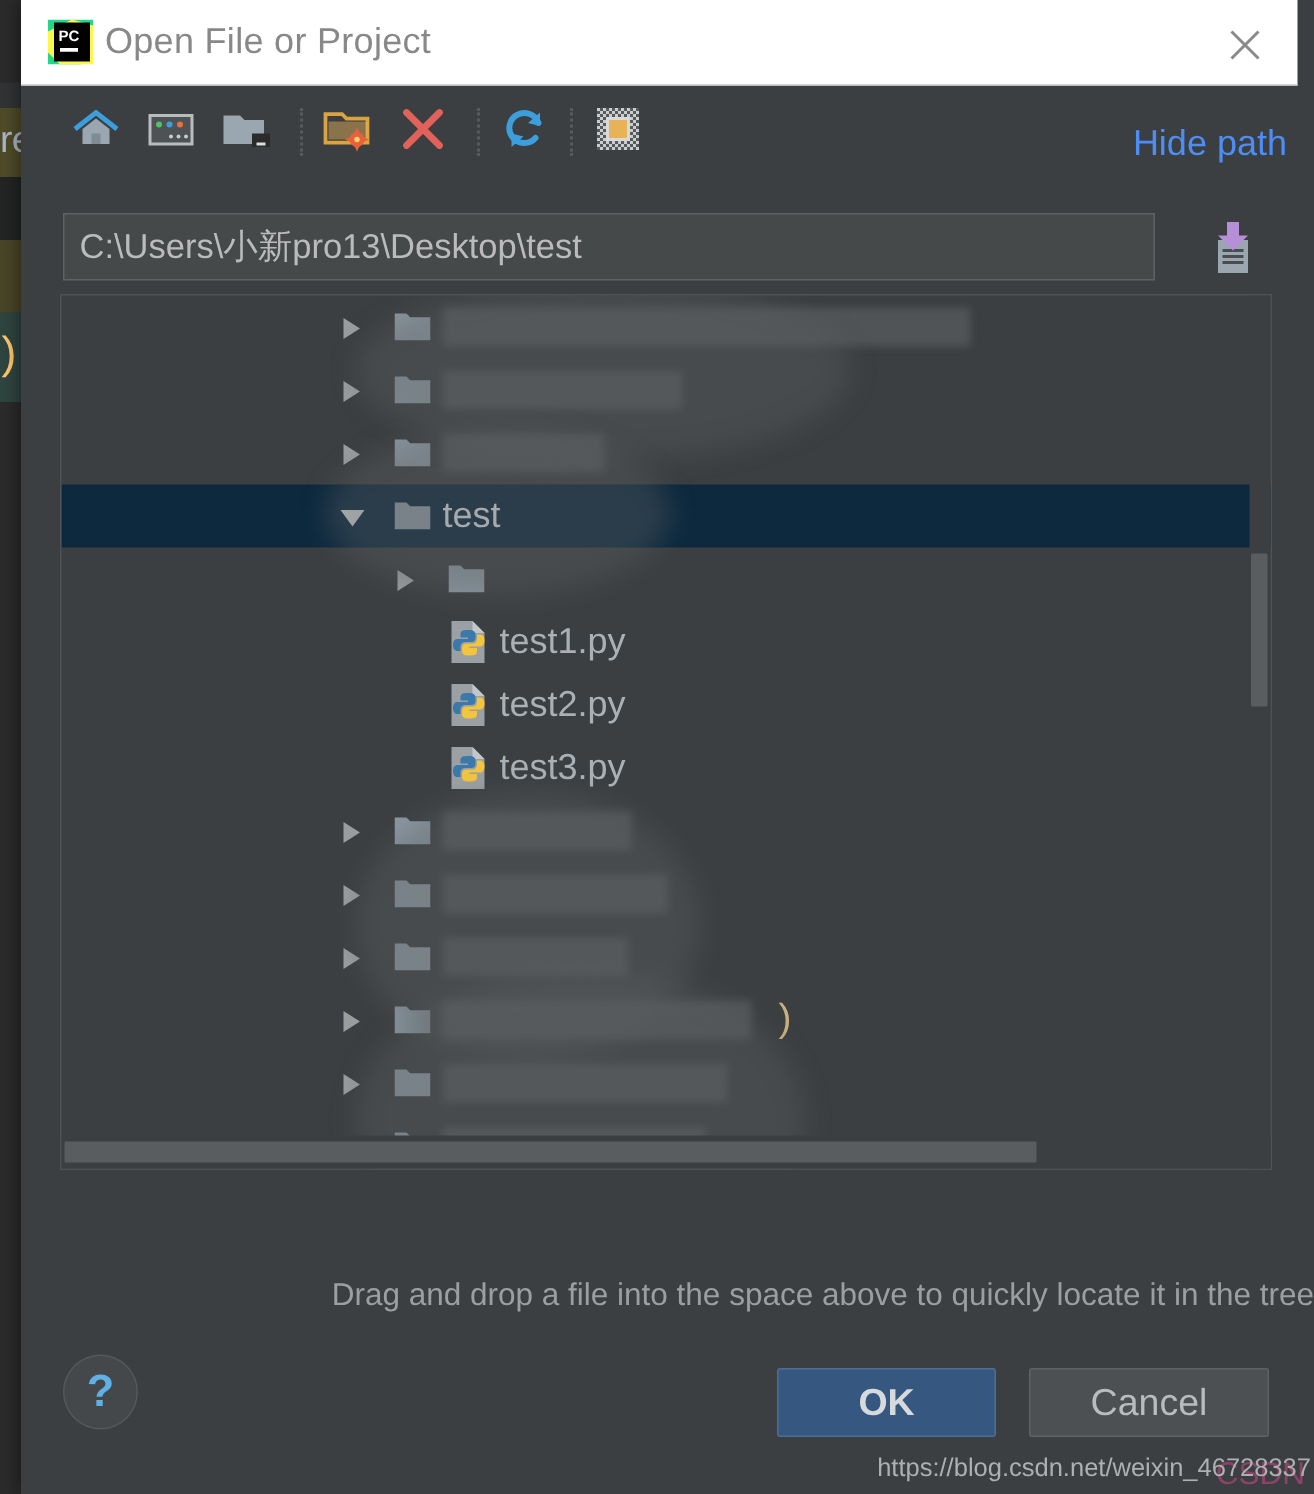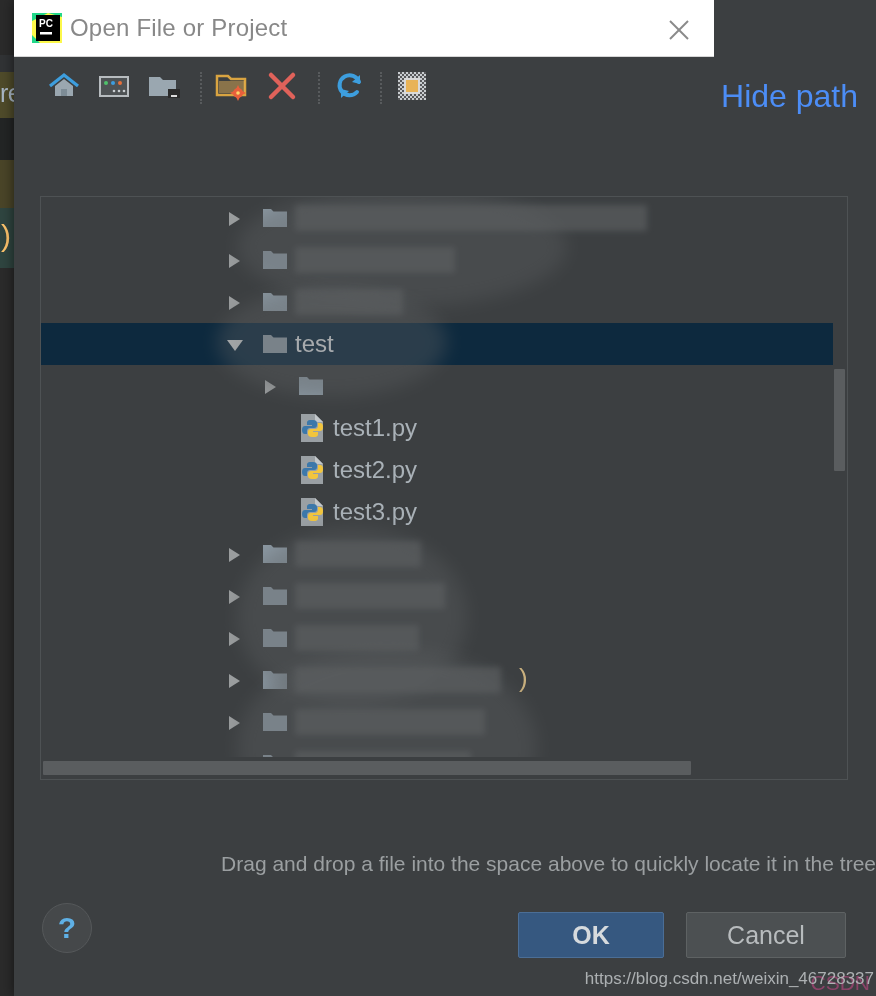--- a/index.html
+++ b/index.html
@@ -78,23 +78,24 @@
     left: 14px; top: 0;
     width: 862px;
     height: 996px;
     background: #3c3f41;
     box-shadow: 0 0 12px rgba(0,0,0,0.55);
   }
 
   .titlebar {
     position: absolute;
     left: 0; top: 0;
-    width: 700px; height: 56px;
+    width: 828px; height: 56px;
     background: #ffffff;
     border-bottom: 1px solid #d6d6d6;
+    padding-left: 23px;
   }
   .title-logo {
     position: absolute;
     left: 18px; top: 13px;
     width: 30px; height: 30px;
   }
   .title-text {
     position: absolute;
     left: 56px; top: 12px;
     font-size: 24px;
@@ -126,21 +127,21 @@
   .tb-sep {
     position: absolute;
     top: 16px;
     width: 1px; height: 32px;
     border-left: 2px dotted #5e6163;
     opacity: 0.85;
   }
   .hide-path {
     position: absolute;
     right: 18px; top: 26px;
-    font-size: 32px;
+    font-size: 24px;
     line-height: 28px;
     color: #4c8df6;
     cursor: pointer;
     white-space: nowrap;
   }
 
   
   .path-row {
     position: absolute;
     left: 0; top: 126px;
@@ -474,20 +475,32 @@
           </defs>
           <rect x="4" y="4" width="28" height="28" fill="url(#checker)"></rect>
           <rect x="10" y="10" width="16" height="16" fill="#d9d9d9"></rect>
           <rect x="12" y="12" width="12" height="12" fill="#e8b357"></rect>
         </svg>
       </div>
 
       <div class="hide-path">Hide path</div>
     </div>
 
+    <div class="path-row">
+      <div class="path-field">C:\Users\小新pro13\Desktop\test</div>
+      <div class="path-paste">
+        <svg width="36" height="38" viewBox="0 0 36 38">
+          <rect x="8" y="14" width="20" height="22" fill="#9aa7b0"></rect>
+          <rect x="11" y="20" width="14" height="2" fill="#4a4d4f"></rect>
+          <rect x="11" y="24" width="14" height="2" fill="#4a4d4f"></rect>
+          <rect x="11" y="28" width="14" height="2" fill="#4a4d4f"></rect>
+          <path d="M14 2 h8 v9 h6 l-10 10 -10 -10 h6 Z" fill="#b68fd6"></path>
+        </svg>
+      </div>
+    </div>
 
     <div class="tree-wrap">
       <div class="tree-inner" id="tree-inner">
           <div class="row">
             <div class="arrow collapsed" style="left: 188px;"></div>
             <div class="folder-ico" style="left: 222px;"><svg width="24" height="20" viewBox="0 0 24 20">
                 <path d="M0 2 h8 l2.5 2.5 H24 V20 H0 Z" fill="#8b98a2"></path>
               </svg></div>
             <div class="blur-label" style="left: 254px; width: 352px;"></div>
           </div>

